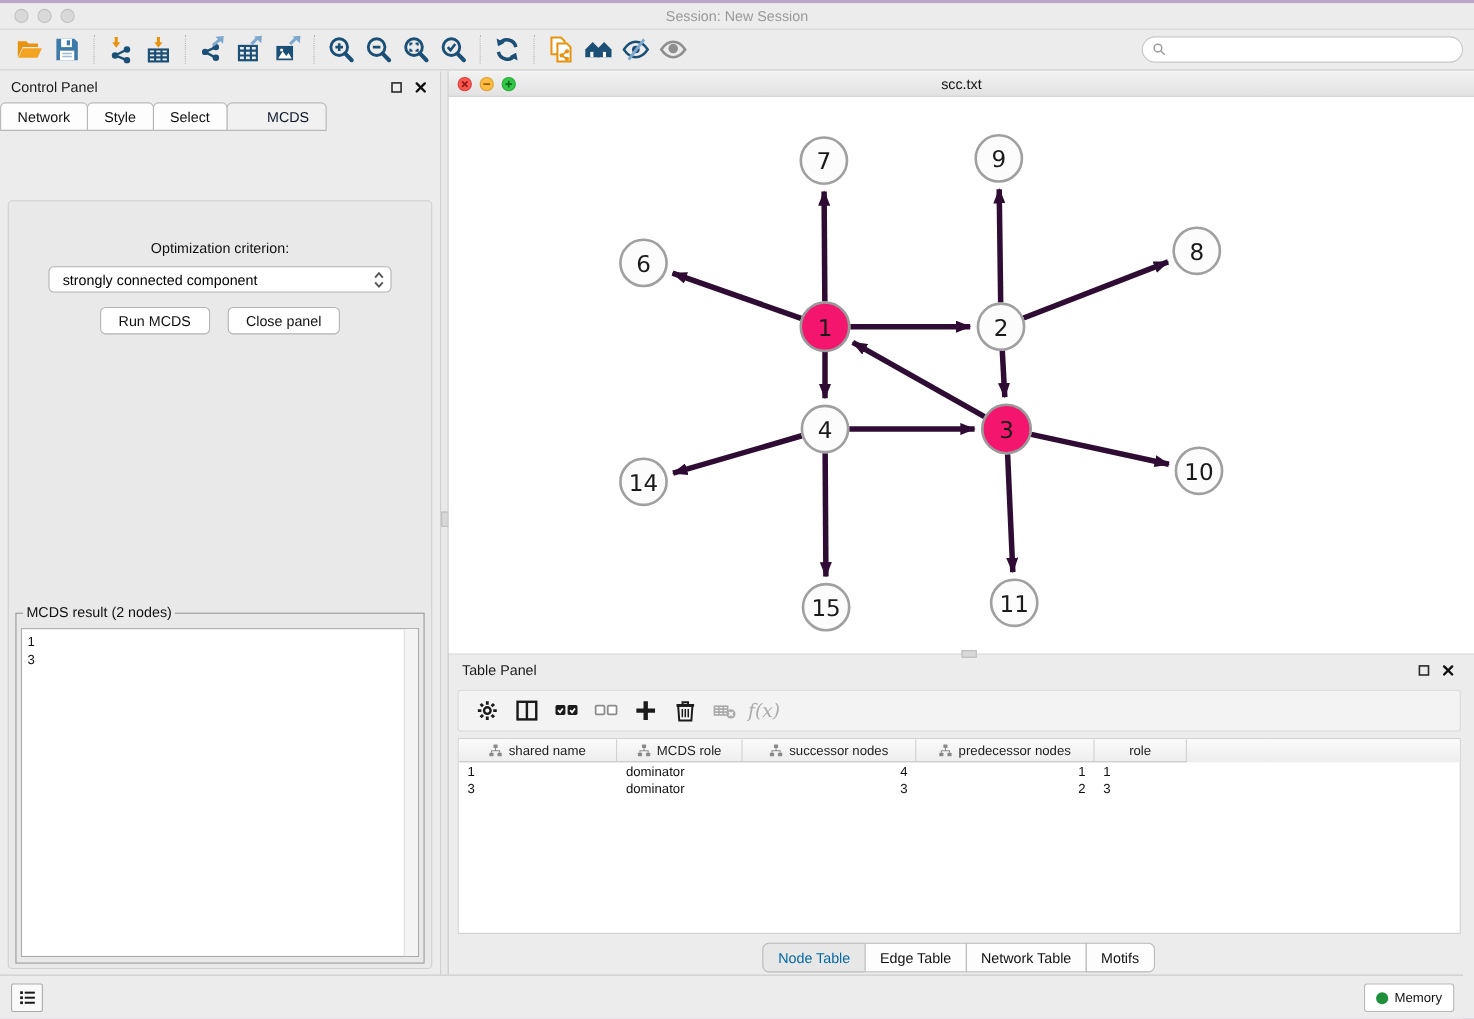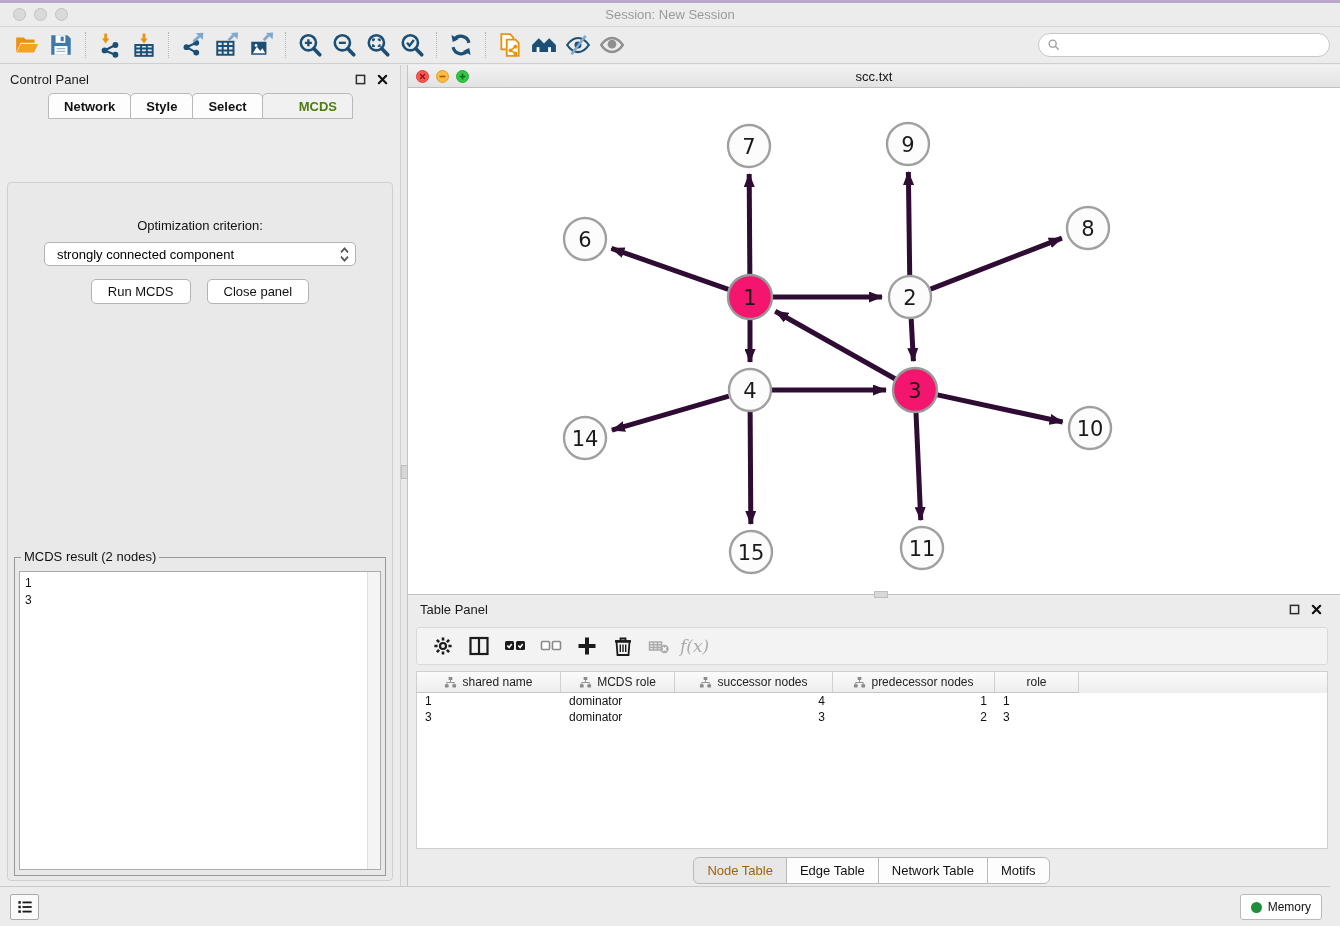--- a/index.html
+++ b/index.html
@@ -28,23 +28,23 @@
   .control-panel { width:400px; position:relative; background:#ececec; }
   .vsplit { width:8px; background:#e9e9e9; border-left:1px solid #d0d0d0; border-right:1px solid #c4c4c4; position:relative; }
   .vsplit .grip { position:absolute; top:400px; left:0px; width:7px; height:14px; background:#d8d8d8; border:1px solid #bdbdbd; }
   .right-col { flex:1; display:flex; flex-direction:column; }
 
   
   .panel-head { height:28px; display:flex; align-items:center; padding:0 10px; }
   .panel-head .ph-title { font-size:13px; color:#1a1a1a; flex:1; }
   .ph-btn { width:16px; height:16px; display:flex; align-items:center; justify-content:center; margin-left:6px; }
   .ph-btn svg { width:11px; height:11px; }
-  .cp-tabs { display:flex; justify-content:center; position:relative; z-index:2;font-weight:bold; }
+  .cp-tabs { display:flex; position:relative; z-index:2; }
   .tab { font-size:13px; padding:5px 15px 4px; background:#fdfdfd; border:1px solid #b9b9b9; border-radius:5px 5px 0 0; margin-right:-1px; color:#111; }
-  .tab.sel { color:#4d7c0f; background:#f1f1f1;padding-left:36px; }
+  .tab.sel { color:#0f172a; background:#f1f1f1;padding-left:36px; }
   .cp-body { position:absolute; left:7px; right:7px; top:117px; bottom:5px; background:#e9e9e9; border:1px solid #cfcfcf; border-radius:4px; }
   .opt-label { text-align:center; font-size:13px; margin-top:35px; color:#111; }
   .combo { position:relative; margin:9px 36px 0; height:24px; background:#fff; border:1px solid #b3b3b3; border-radius:5px; font-size:13px; display:flex; align-items:center; padding:0 24px 0 12px; }
   .combo .stepper { position:absolute; right:5px; top:3px; width:11px; height:17px; }
   .btn-row { display:flex; justify-content:center; gap:16px; margin-top:13px; }
   .pushbtn { font-size:13px; background:#fff; border:1px solid #b3b3b3; border-radius:5px; padding:4px 16px; color:#111; }
 
   .mcds-result { position:absolute; left:6px; right:6px; top:374px; bottom:4px; border:1px solid #9a9a9a; background:#e9e9e9; }
   .mcds-legend { position:absolute; top:-9px; left:6px; background:#e9e9e9; font-size:13px; padding:0 3px; color:#111; }
   .result-area { position:absolute; left:4px; right:4px; top:13px; bottom:5px; background:#fff; border:1px solid #aaa; }
@@ -72,21 +72,21 @@
   .grid-wrap { margin:0 6px 0 8px; background:#fff; border:1px solid #cfcfcf; height:178px; overflow:hidden; position:relative; }
   .thead { display:flex; height:21px; background:linear-gradient(#fbfbfb,#ededed); }
   .th { border-right:1px solid #d0d0d0; border-bottom:1px solid #c6c6c6; display:flex; align-items:center; justify-content:center; gap:5px; font-size:12px; color:#222; }
   .th svg { width:13px; height:13px; }
   .trow { display:flex; height:16px; }
   .td { font-size:12px; color:#111; padding:1px 8px; white-space:nowrap; overflow:hidden; }
   .tp-tabs { display:flex; justify-content:center; margin-top:8px; }
   .tp-tab { font-size:13px; padding:5px 13px; background:#fdfdfd; border:1px solid #b9b9b9; margin-right:-1px; color:#111; }
   .tp-tab:first-child { border-radius:6px 0 0 6px; }
   .tp-tab:last-child { border-radius:0 6px 6px 0; }
-  .tp-tab.sel { color:#a16207; background:#e7e7e7; }
+  .tp-tab.sel { color:#0369a1; background:#e7e7e7; }
 
   
   .statusbar { position:absolute; left:0; right:10px; bottom:0; height:40px; background:#ececec; border-top:1px solid #c9c9c9; }
   .list-btn { position:absolute; left:10px; top:7px; width:29px; height:26px; background:#fafafa; border:1px solid #ababab; border-radius:2px; display:flex; align-items:center; justify-content:center; }
   .list-btn svg { width:20px; height:20px; }
   .mem-btn { position:absolute; right:8px; top:7px; height:26px; background:#fff; border:1px solid #b9b9b9; border-radius:3px; display:flex; align-items:center; padding:0 10px; gap:6px; font-size:12px; color:#111; }
   .mem-dot { width:11px; height:11px; border-radius:50%; background:#1f8f3b; }
 </style>
 </head>
 <body>

